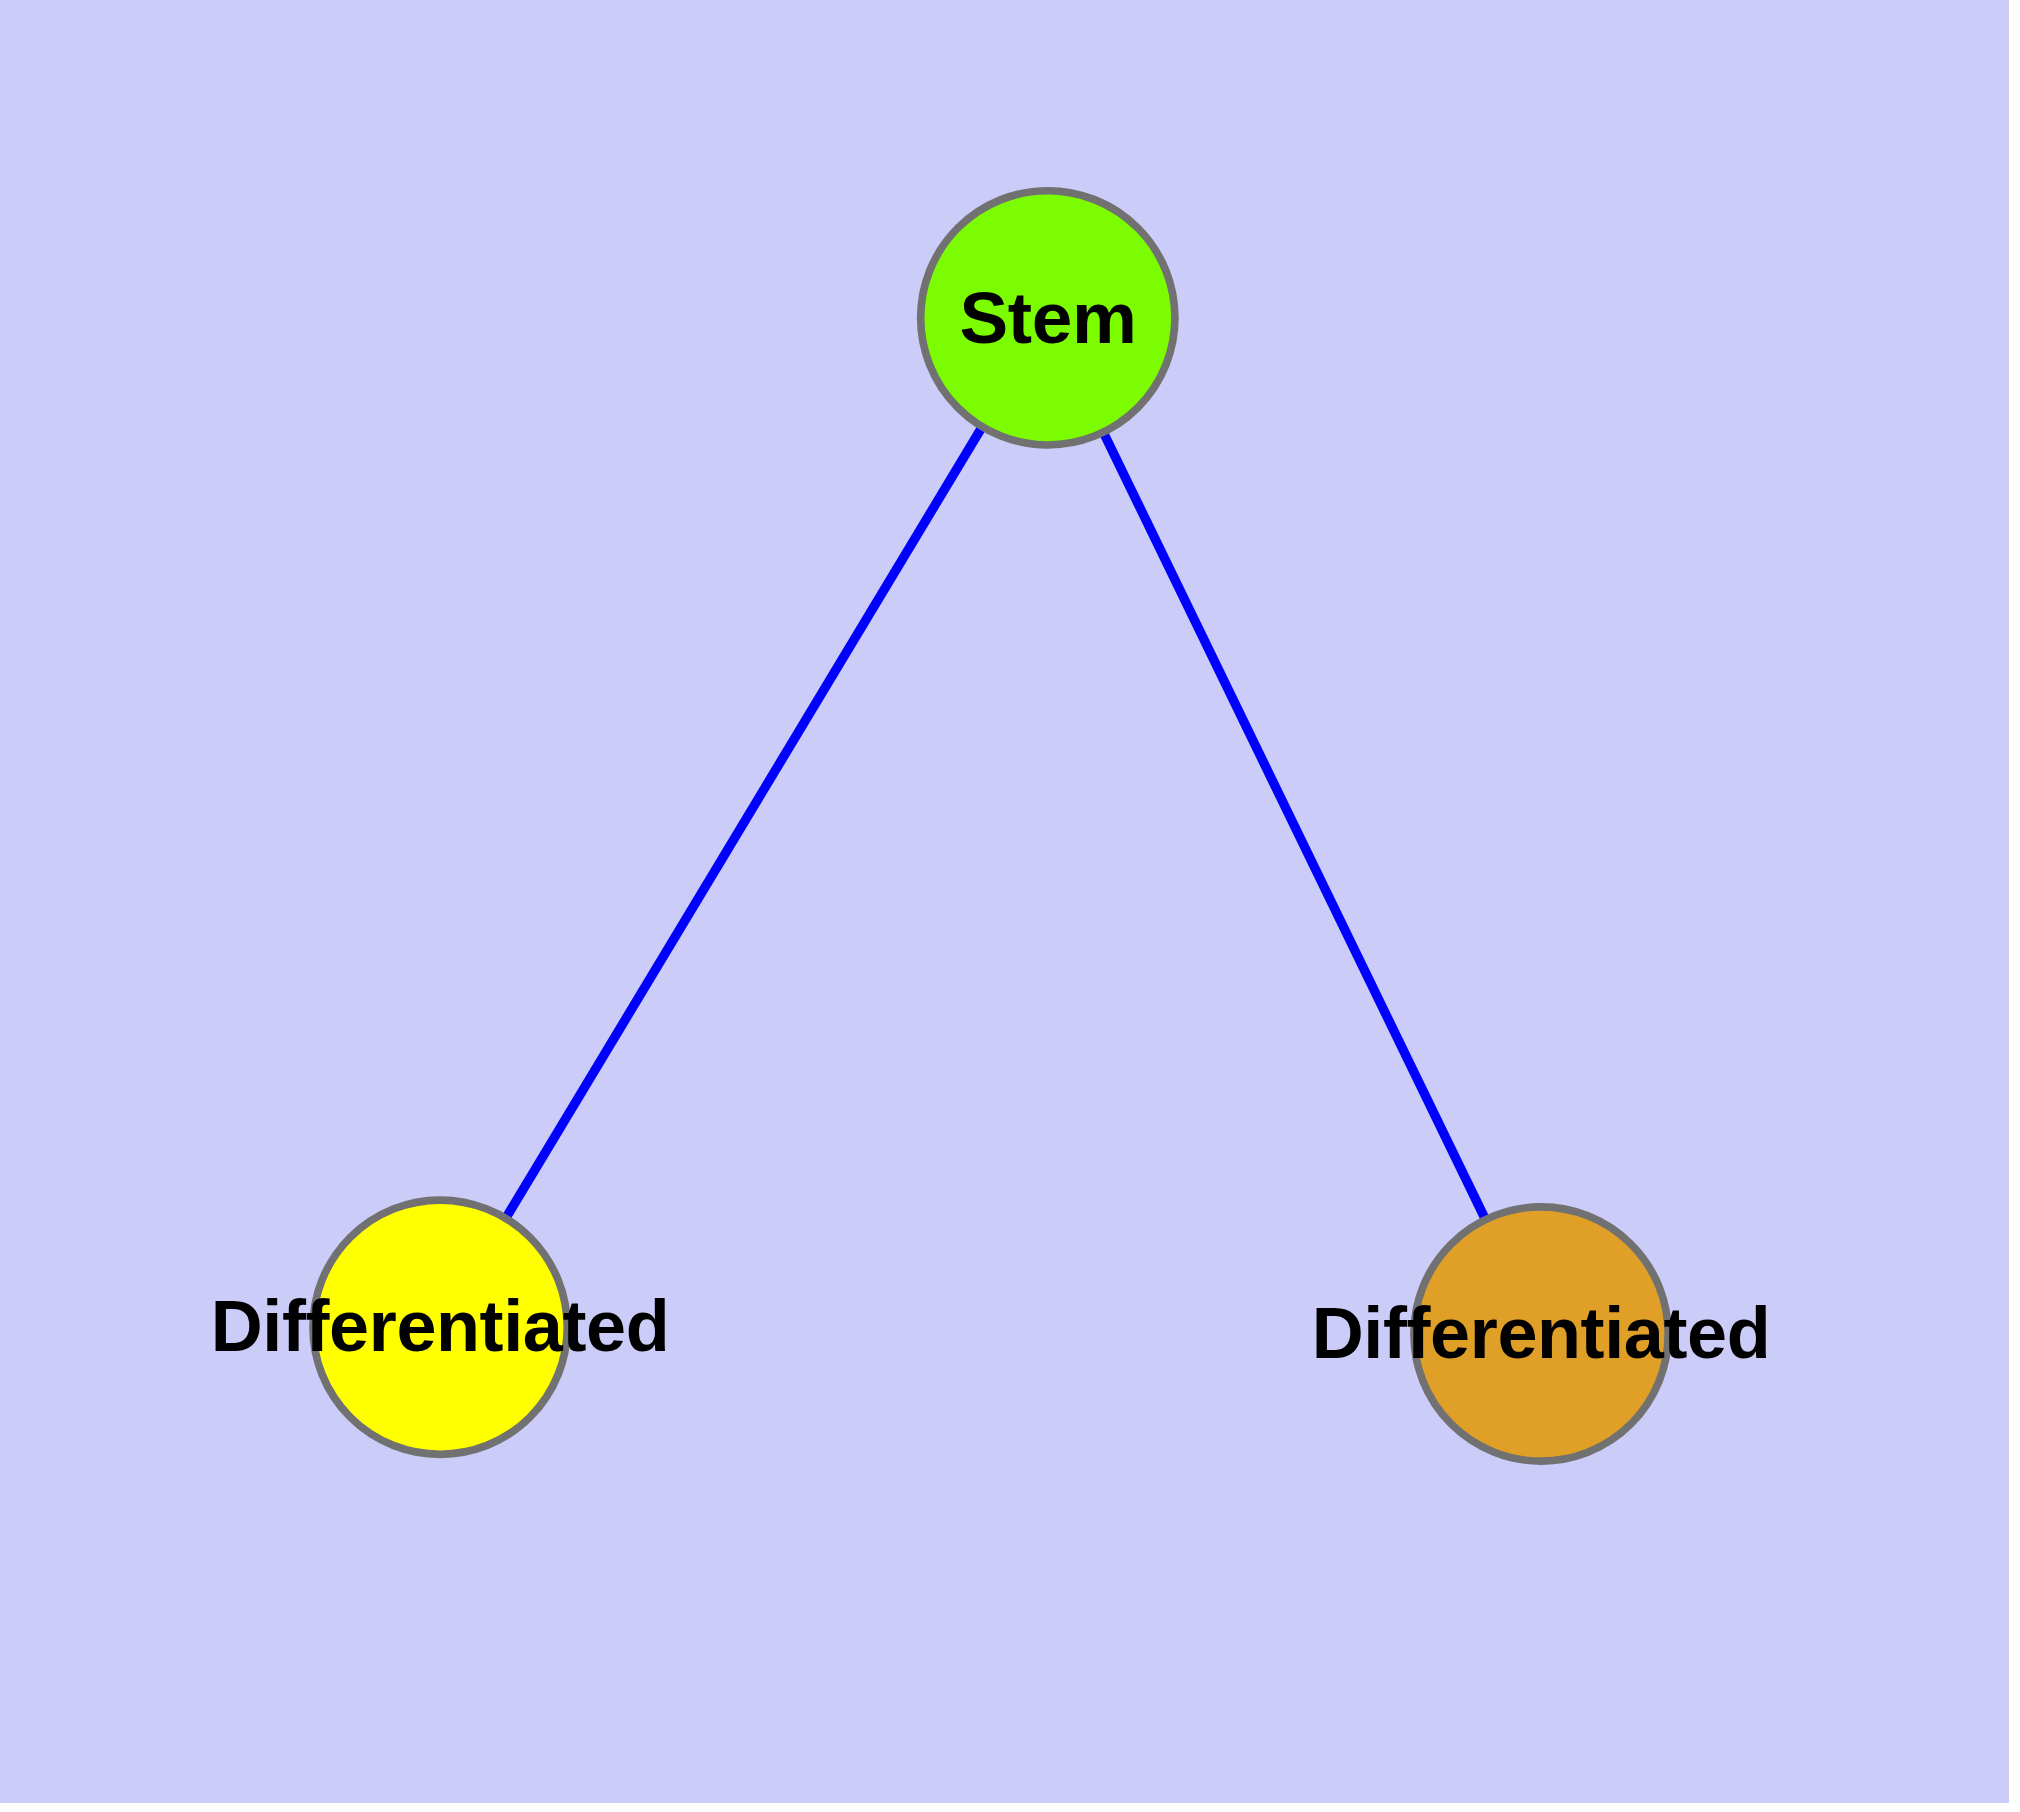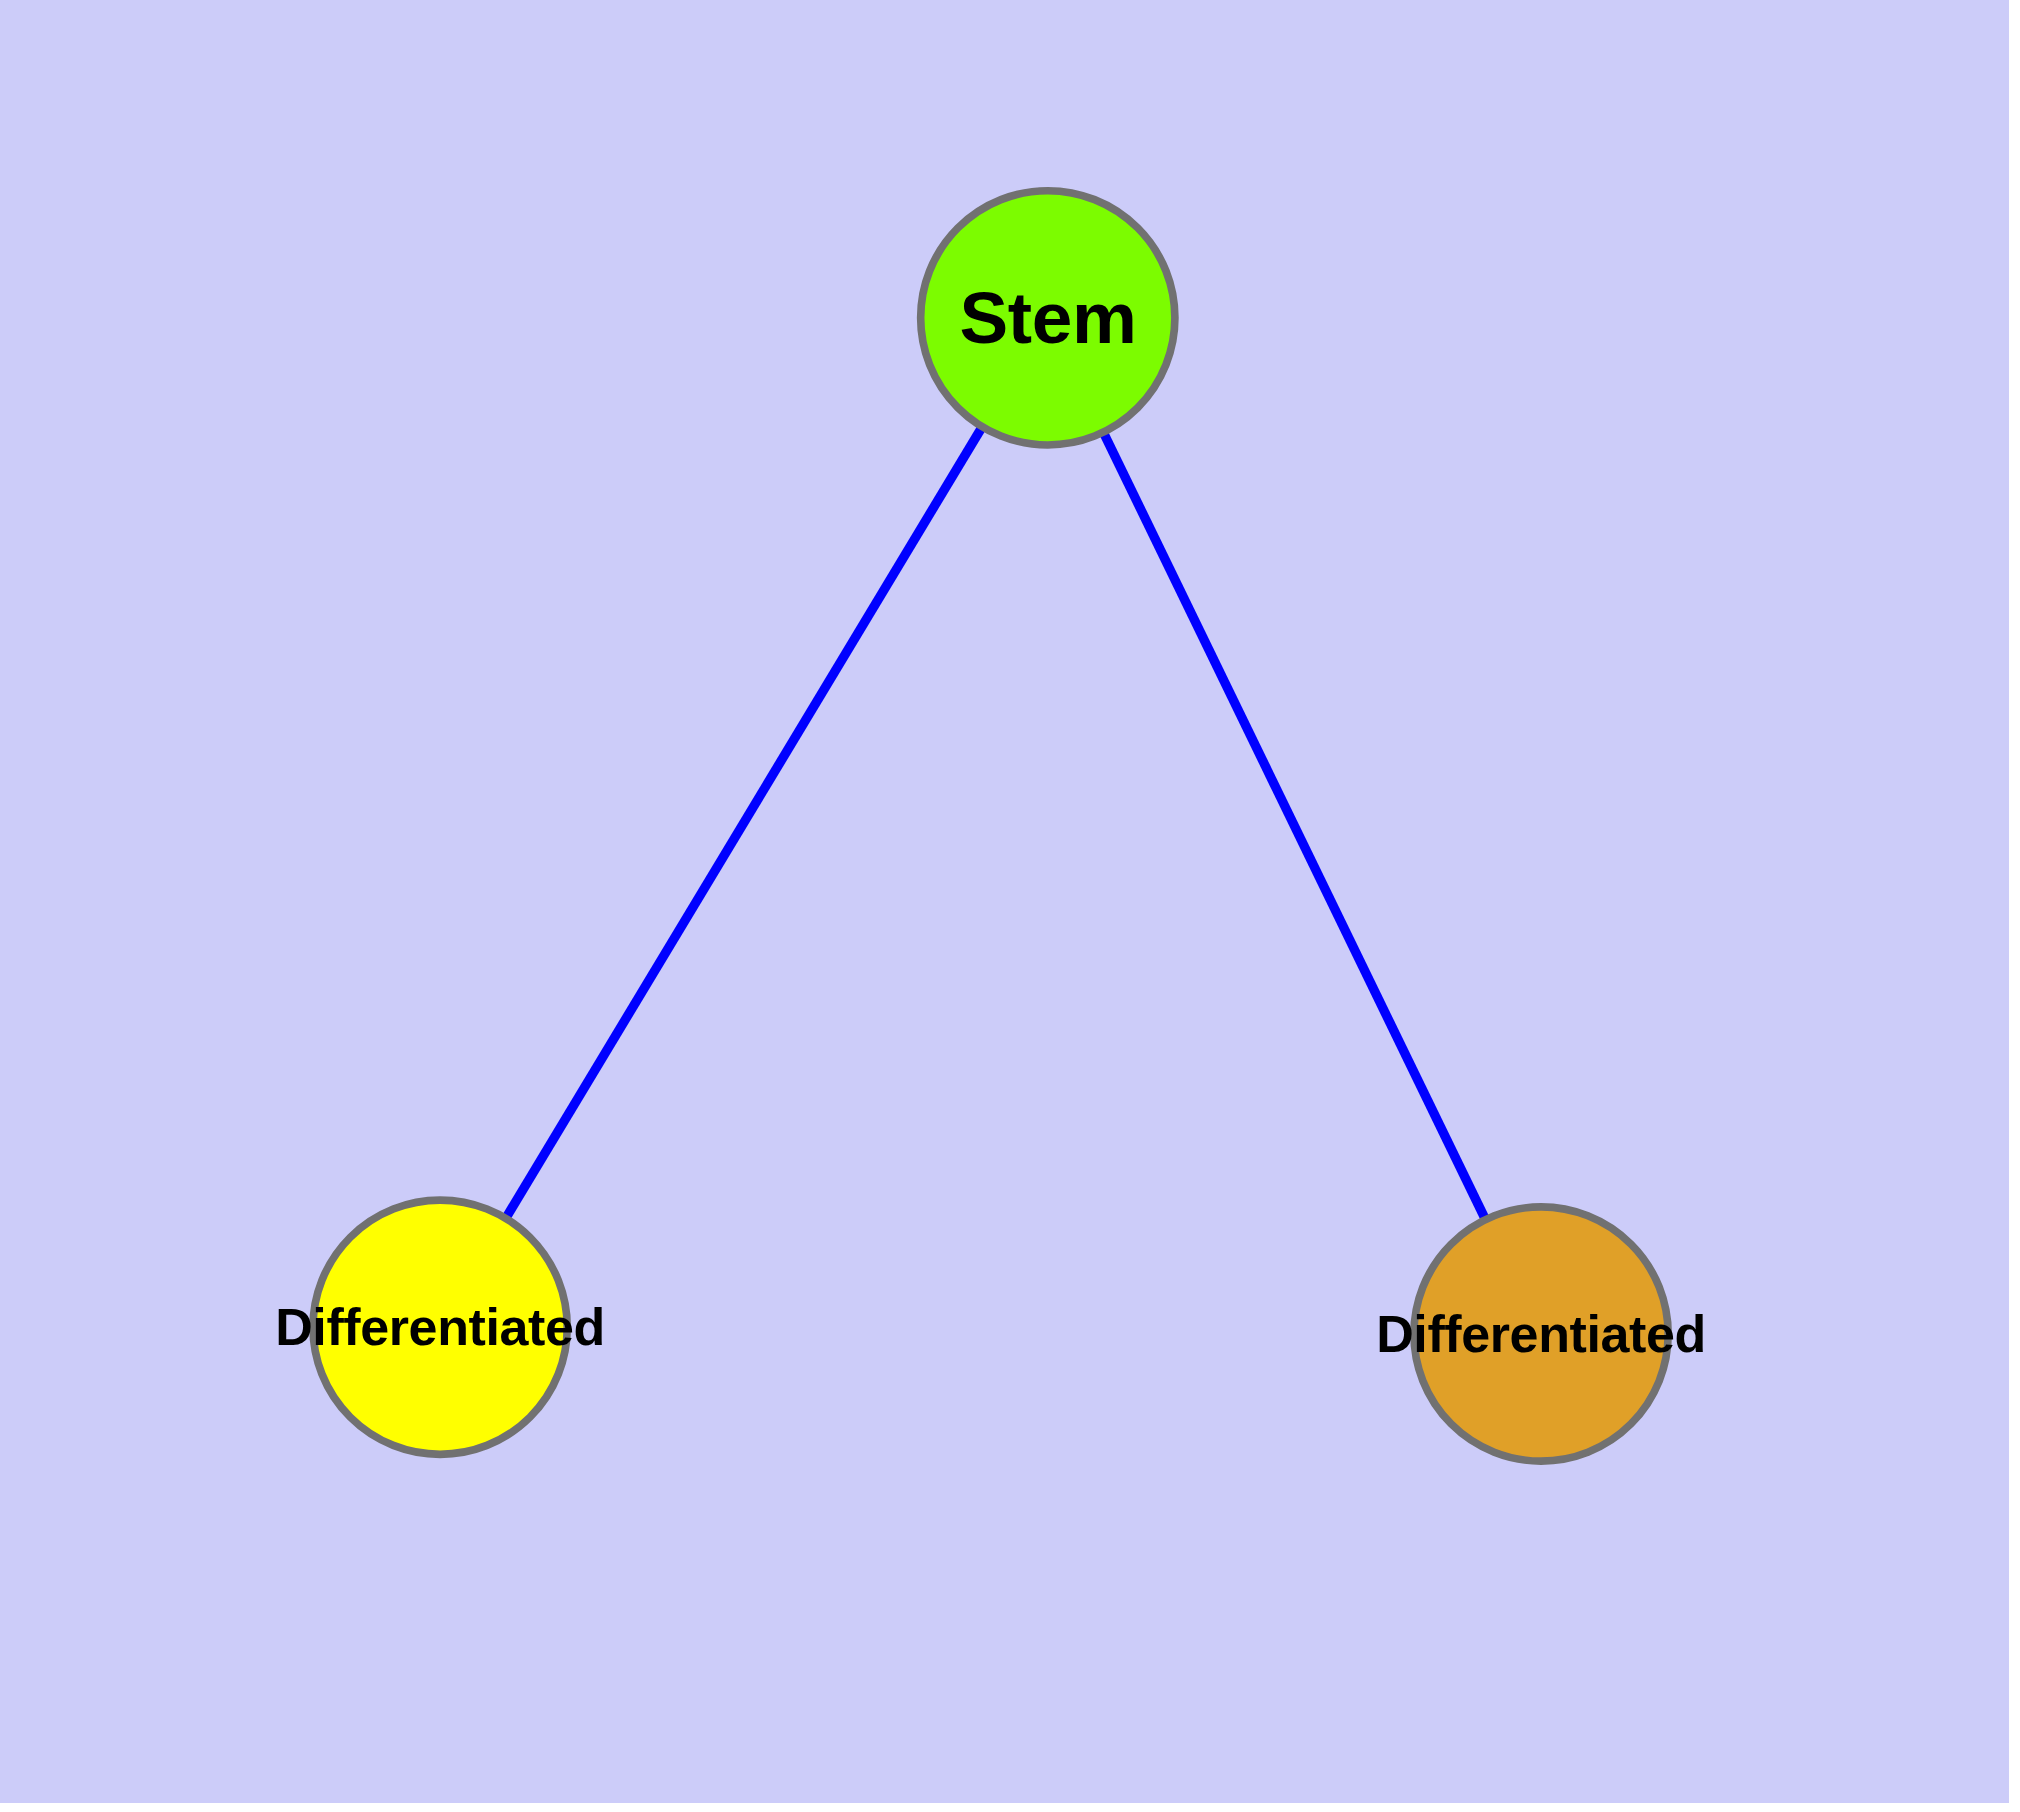--- a/index.html
+++ b/index.html
@@ -44,21 +44,21 @@
     color: #000000;
     white-space: nowrap;
     line-height: 1.16;
     pointer-events: none;
     letter-spacing: -0.4px;
   }
   .node-label.root {
     font-size: 73px;
   }
   .node-label.leaf {
-    font-size: 52px;
+    font-size: 72px;
   }
   .label-line { display: block; }
 </style>
 </head>
 <body>
 
 <div id="canvas" style="background: rgb(255, 255, 255);">
 
   <div id="panel" style="left: 0px; top: 0px; width: 2009px; height: 1803px; background: rgb(204, 204, 249);"></div>
 

